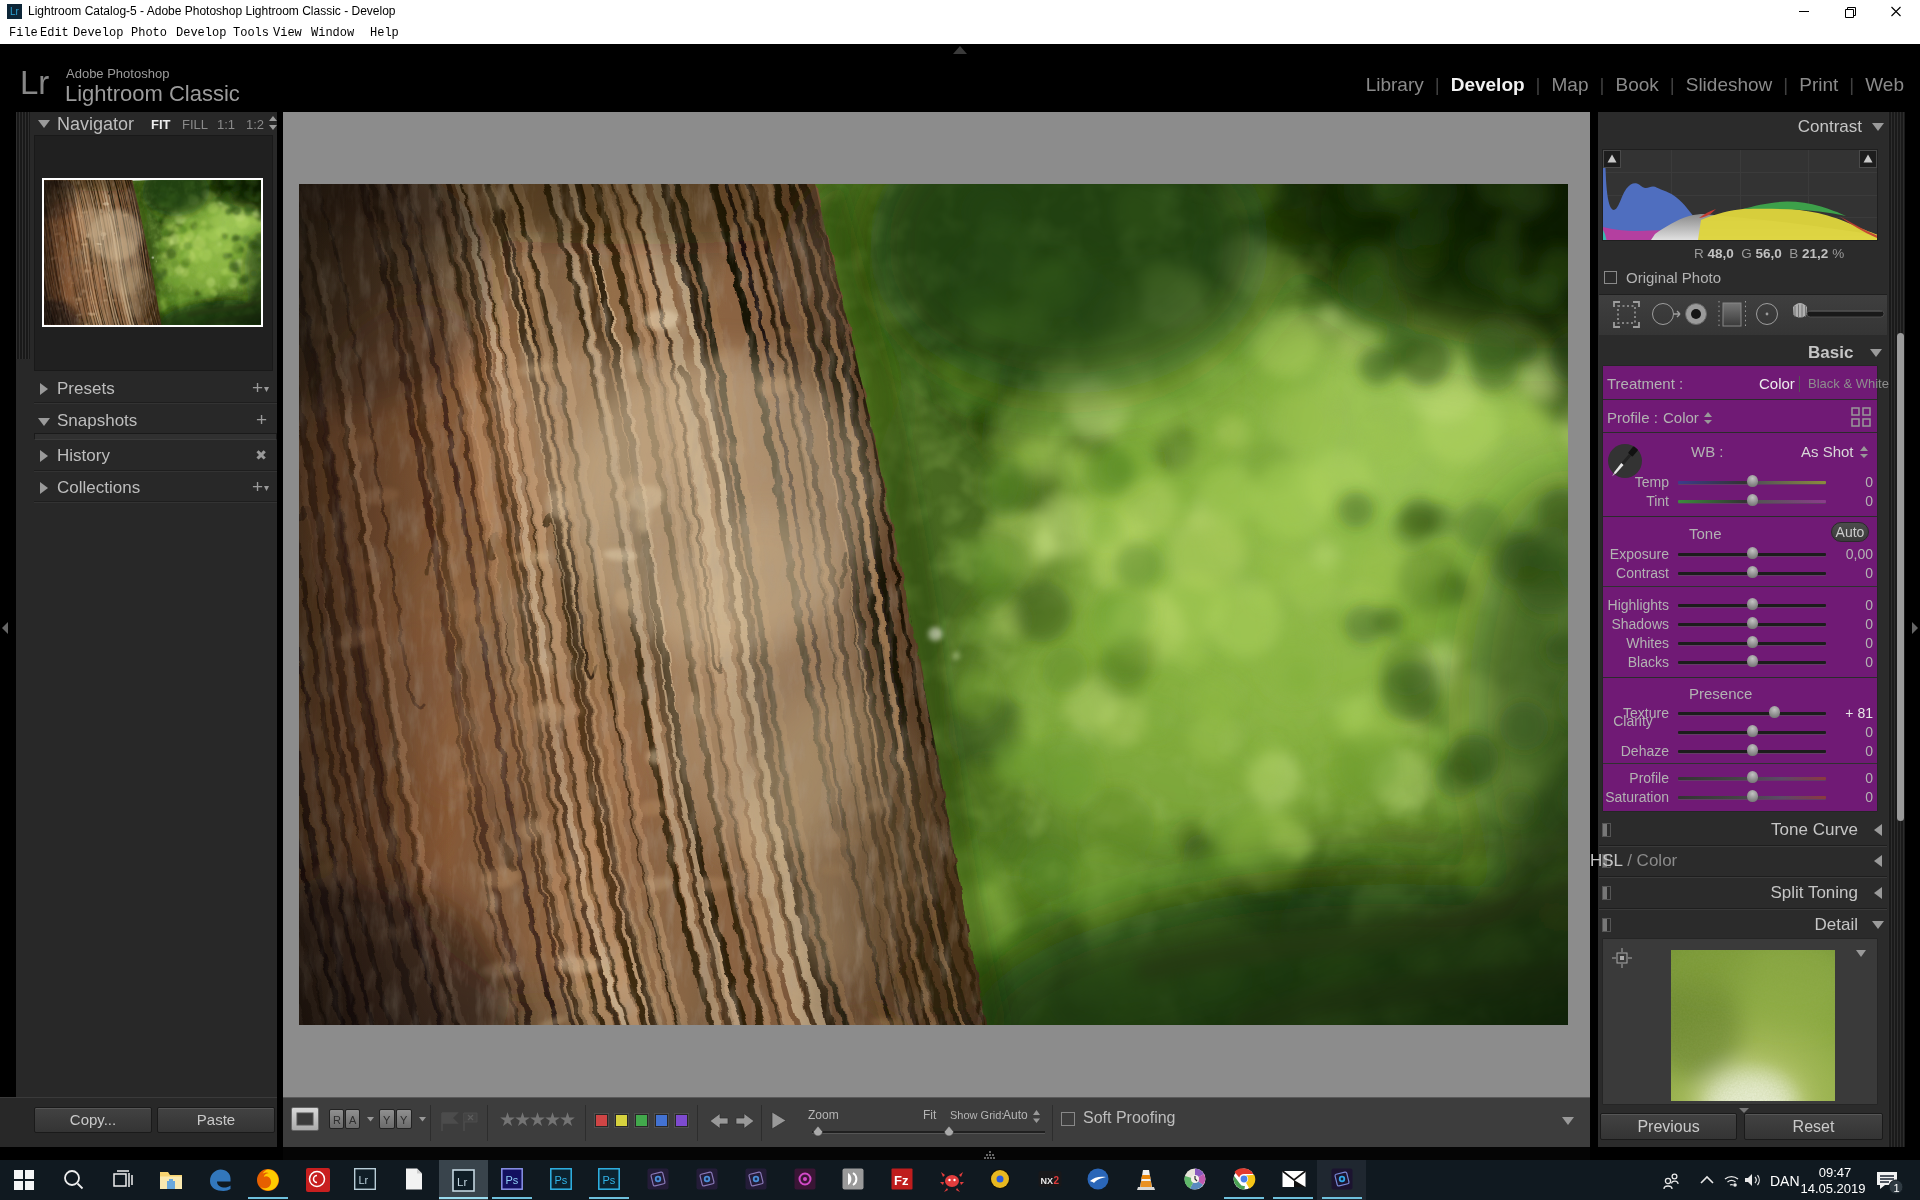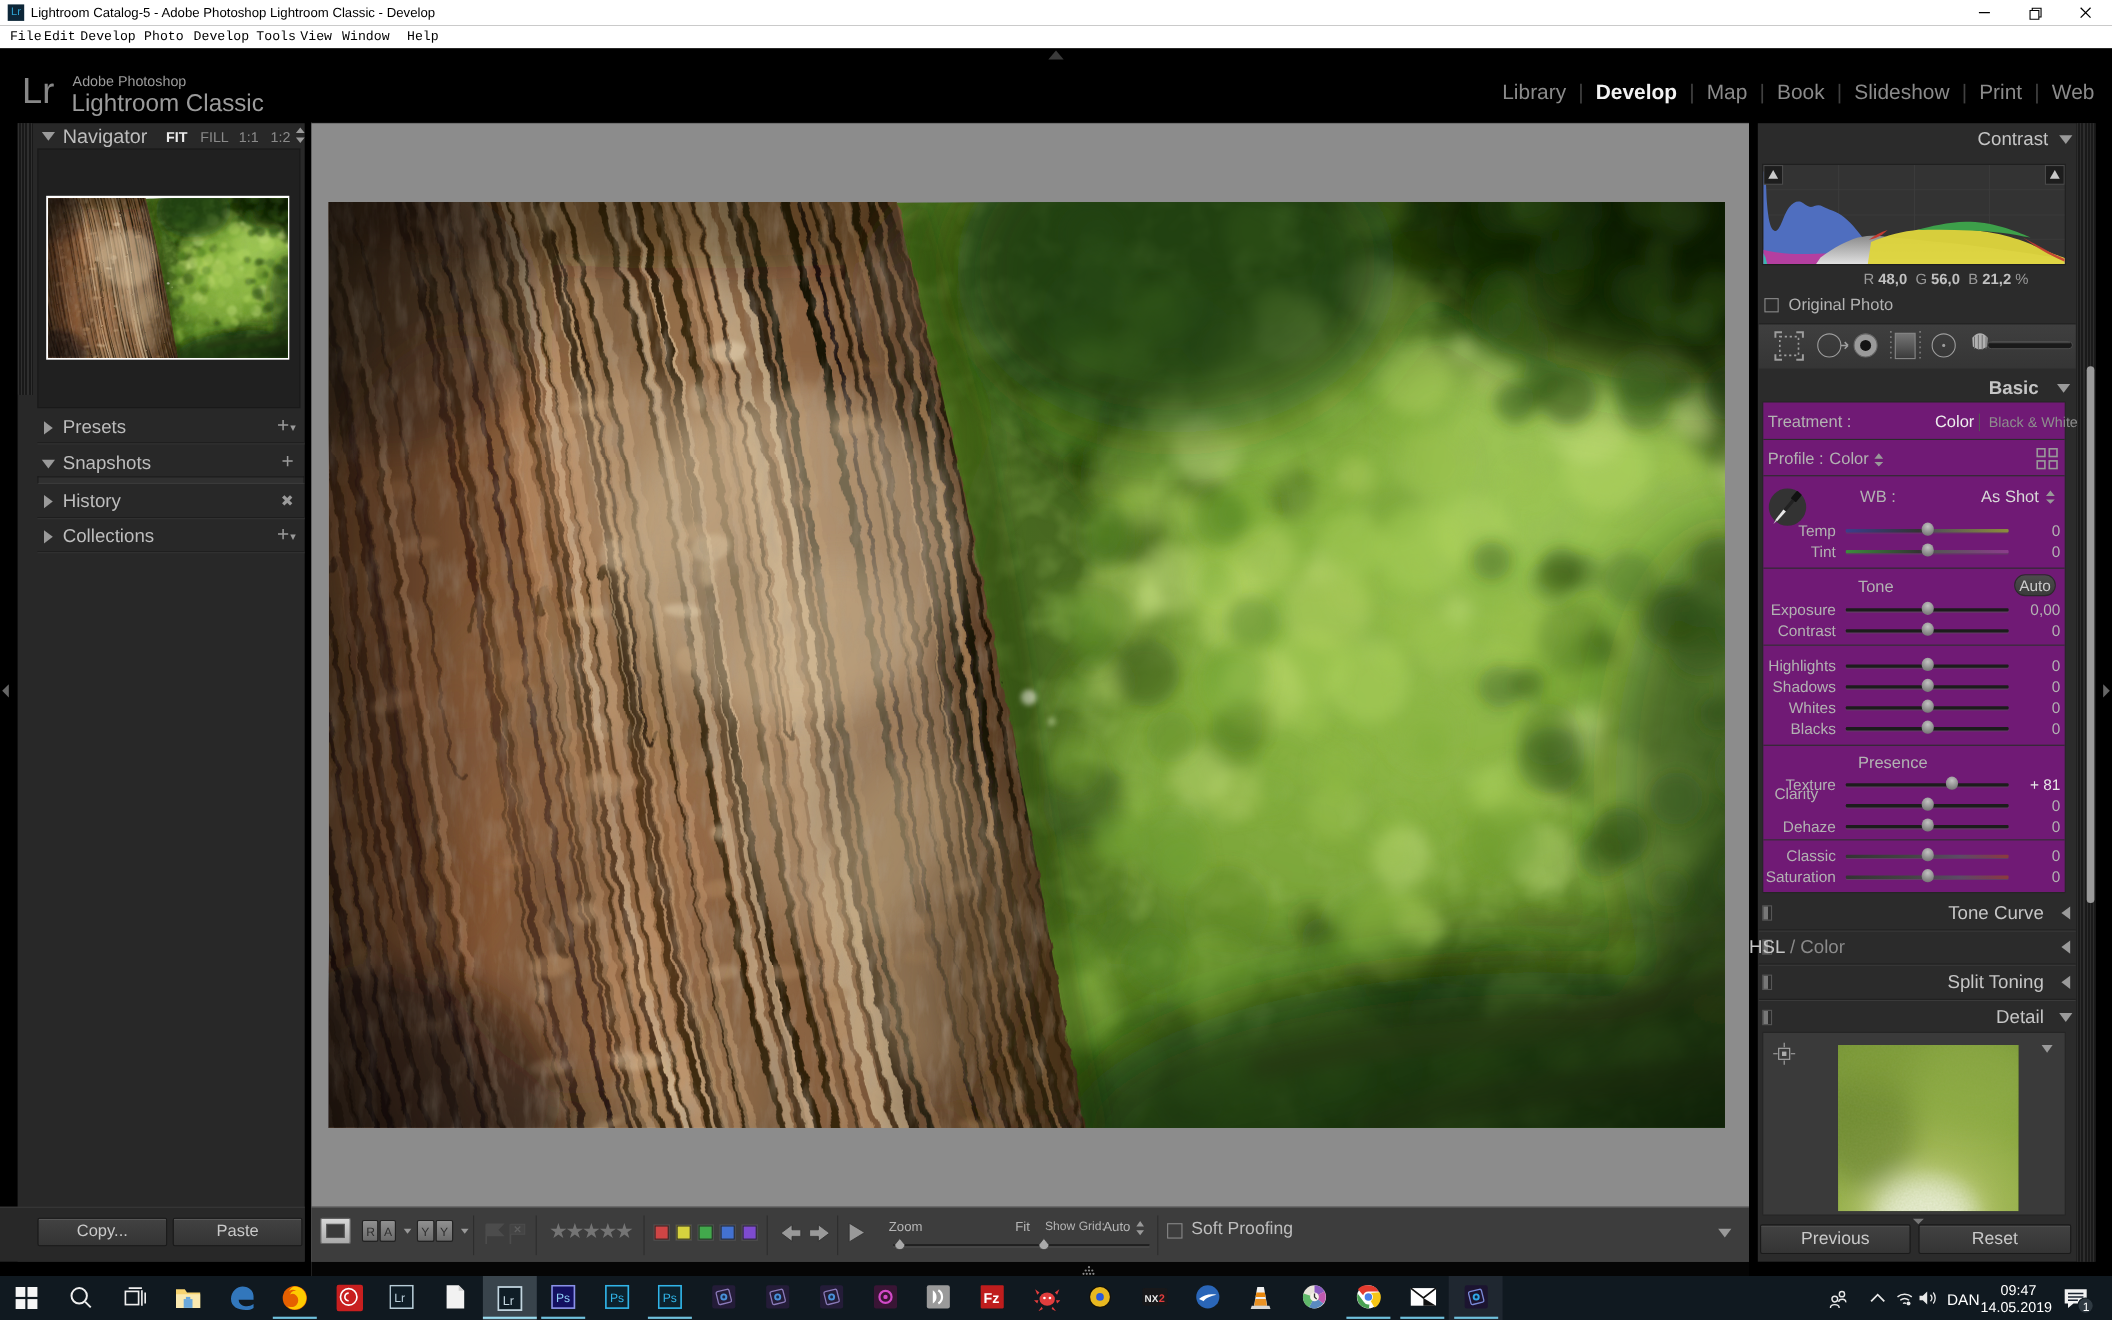--- a/index.html
+++ b/index.html
@@ -1655,21 +1655,21 @@
         <div class="rval" style="left:230px;top:339px;color:#e8e8e8;font-size:14px">+ 81</div>
 <div class="rlab" style="left:-6px;top:347px;width:72px;text-align:center">Clarity</div>
         <div class="rtrack" style="left:75px;top:365px;width:148px;"></div>
         <div class="thumbk" style="left:144px;top:359px"></div>
         <div class="rval" style="left:230px;top:358px;color:#b2b2b2;font-size:14px">0</div>
 <div class="rlab" style="left:-6px;top:377px;width:72px;text-align:right">Dehaze</div>
         <div class="rtrack" style="left:75px;top:384px;width:148px;"></div>
         <div class="thumbk" style="left:144px;top:378px"></div>
         <div class="rval" style="left:230px;top:377px;color:#b2b2b2;font-size:14px">0</div>
 <div class="abs" style="left:0px;top:397px;width:274px;height:1px;background:#303030"></div>
-<div class="rlab" style="left:-6px;top:404px;width:72px;text-align:right">Classic</div>
+<div class="rlab" style="left:-6px;top:404px;width:72px;text-align:right">Profile</div>
         <div class="rtrack" style="left:75px;top:411px;width:148px;background:linear-gradient(90deg,#333,#444 40%,#5c4a66 70%,#7c3c50 90%,#8c3c3c);"></div>
         <div class="thumbk" style="left:144px;top:405px"></div>
         <div class="rval" style="left:230px;top:404px;color:#b2b2b2;font-size:14px">0</div>
 <div class="rlab" style="left:-6px;top:423px;width:72px;text-align:right">Saturation</div>
         <div class="rtrack" style="left:75px;top:430px;width:148px;background:linear-gradient(90deg,#333,#444 40%,#5c4a66 70%,#7c3c50 90%,#8c3c3c);"></div>
         <div class="thumbk" style="left:144px;top:424px"></div>
         <div class="rval" style="left:230px;top:423px;color:#b2b2b2;font-size:14px">0</div>
 </div>
 <div class="panehead-ico" style="top:712px"></div>
       <div class="rhead" style="top:709px;left:0;width:268px;text-align:right">Tone Curve</div>

